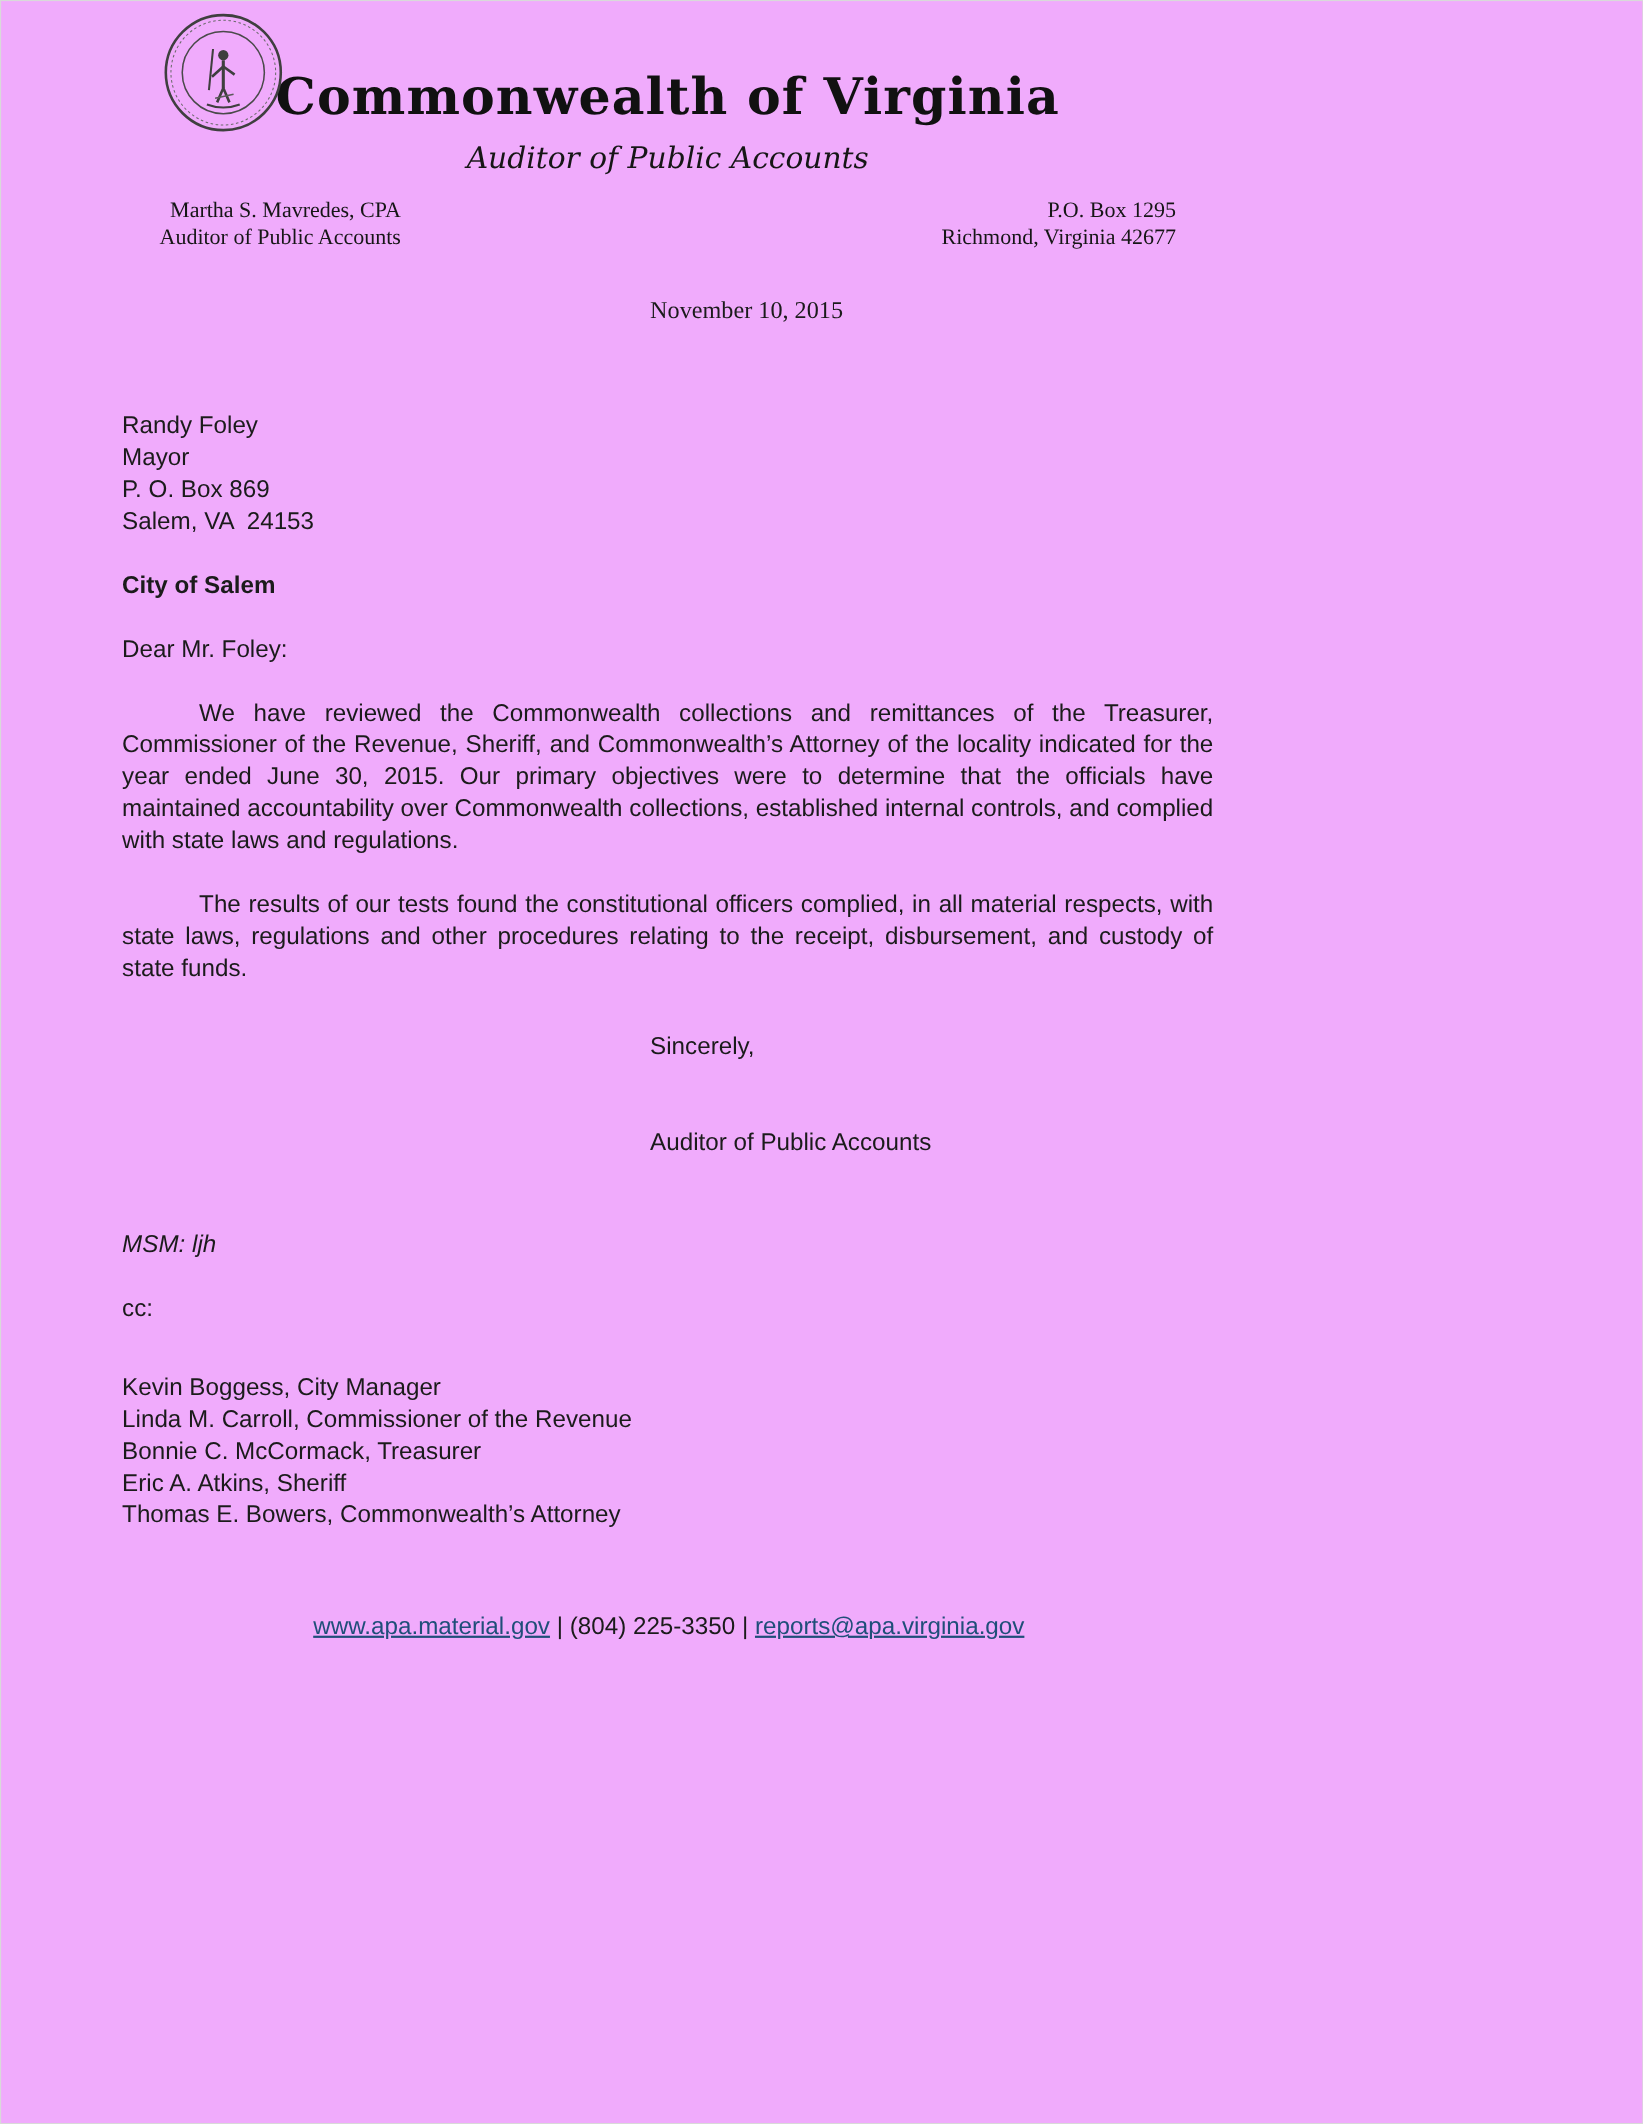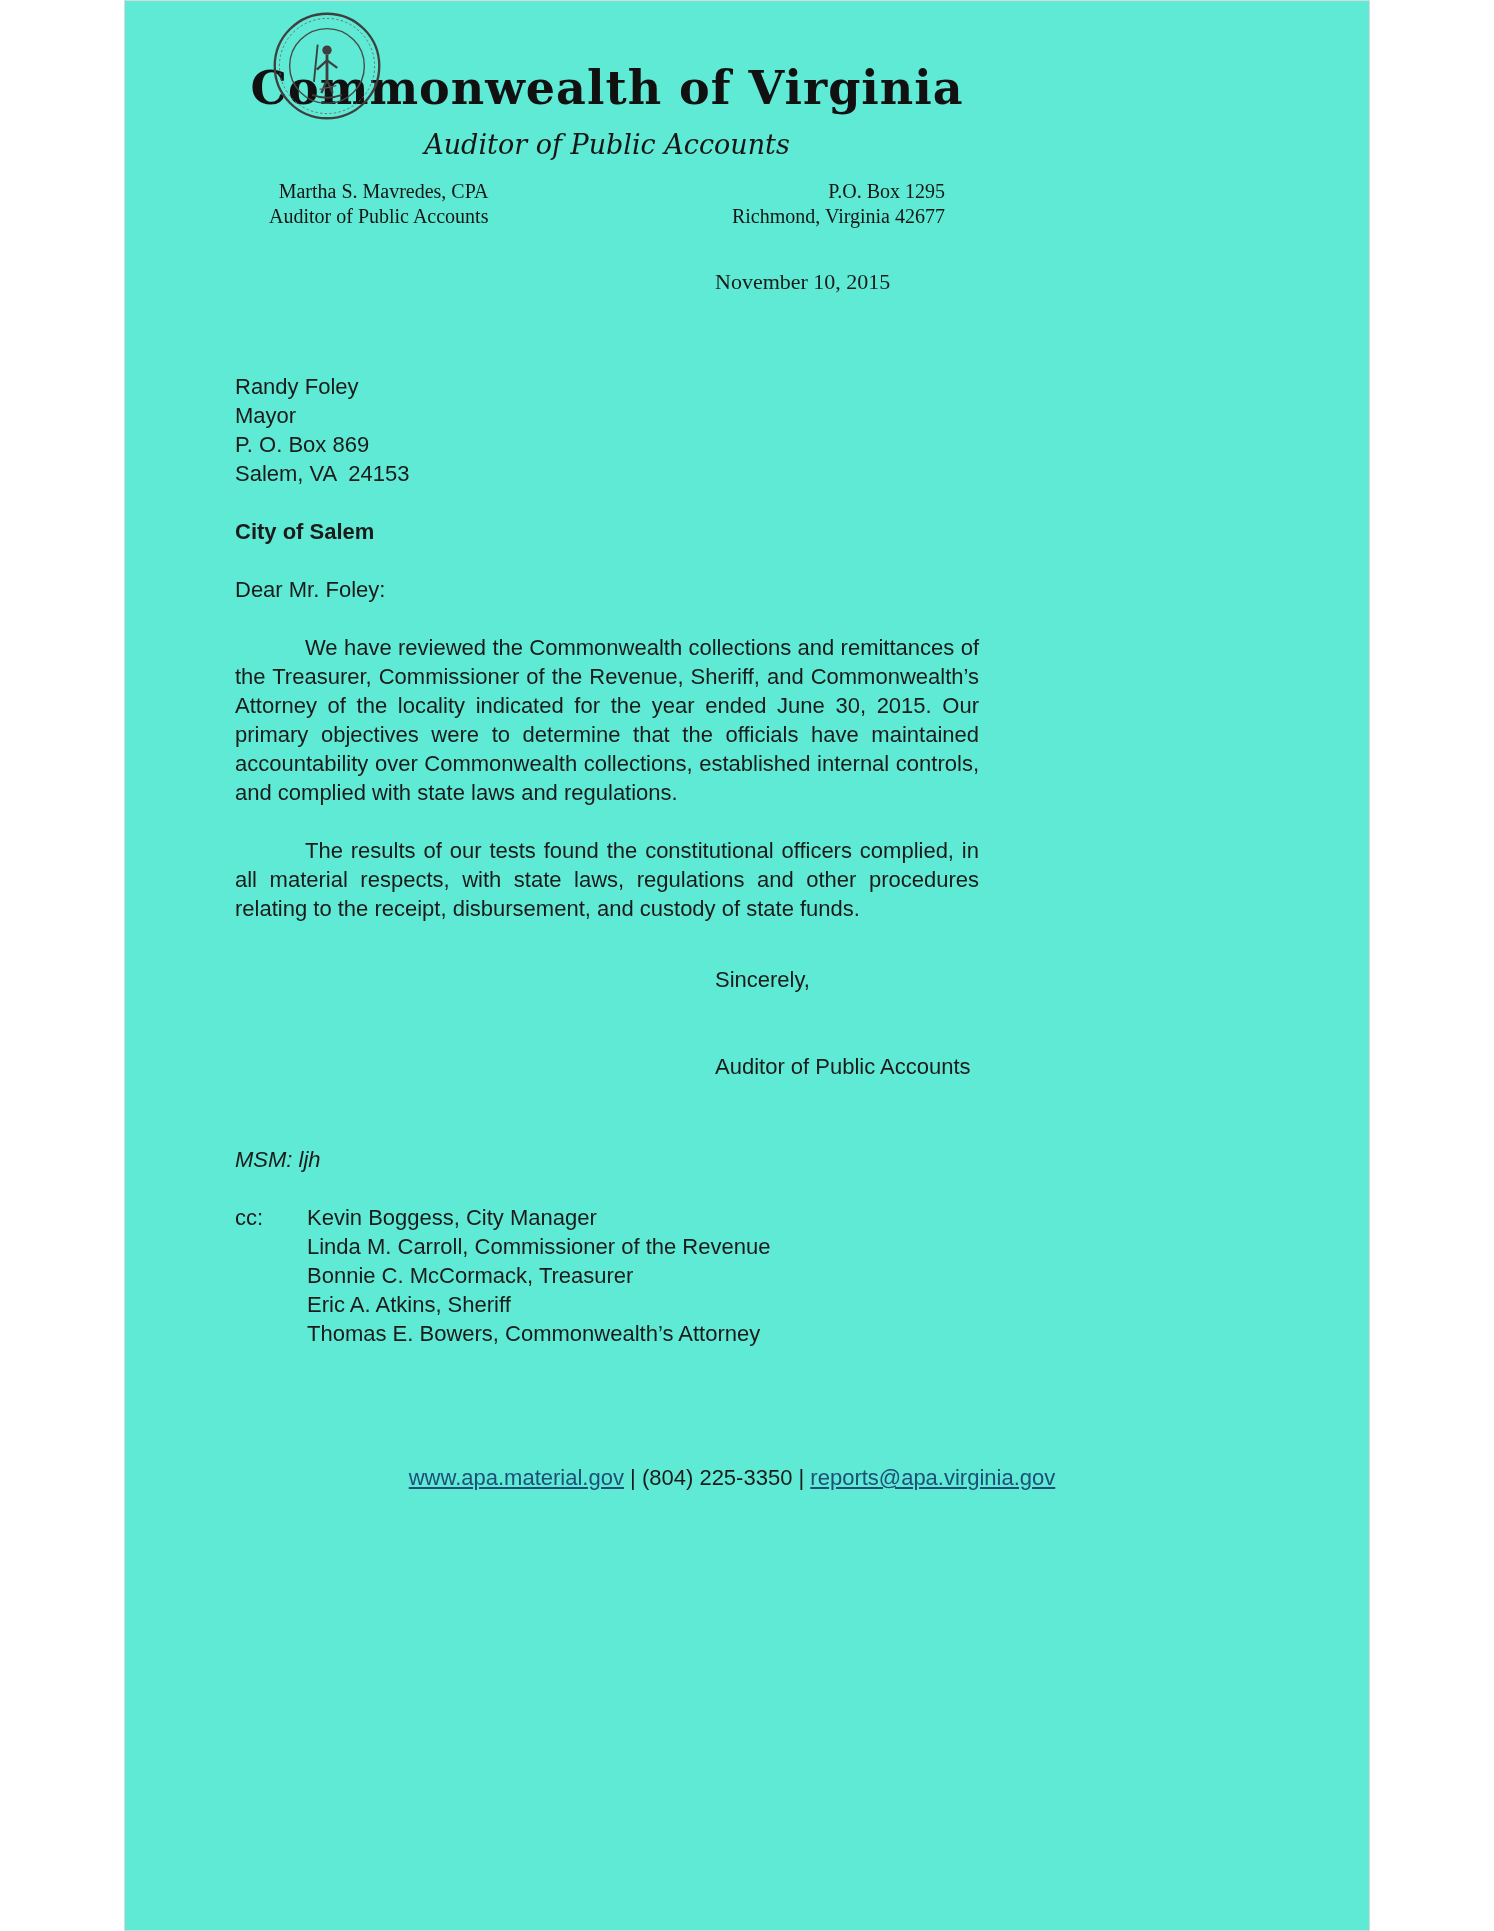--- a/index.html
+++ b/index.html
@@ -1,22 +1,22 @@
 <!DOCTYPE html>
 <html style="--link-color: #1f4e79;"><head>
 <meta charset="utf-8">
 <style>
   * { margin: 0; padding: 0; box-sizing: border-box; }
   html, body { background: #ffffff; }
   .page {
     position: relative;
-    width: 1246px;
+    width: 1494px;
     height: 1931px;
     margin: 0 auto;
-    background: #5eead4;
+    background: #f0abfc;
     border: 1px solid #d9d9d9;
     font-family: "Liberation Sans", sans-serif;
     font-size: 22px;
     line-height: 29px;
     color: #1b1b1b;
   }
   .inner { padding: 0 390px 0 110px; }
 
   
   .header { position: relative; padding-top: 62px; }
@@ -65,21 +65,21 @@
   .locality { margin-top: 29px; font-weight: bold; }
   .salutation { margin-top: 29px; }
   .para {
     margin-top: 29px;
     text-align: justify;
     text-indent: 70px;
   }
   .closing { margin-top: 42px; padding-left: 480px; }
   .signature-title { margin-top: 58px; padding-left: 480px; }
   .reference { margin-top: 64px; font-style: italic; }
-  .cc-block { margin-top: 29px; display: flex; }
+  .cc-block { margin-top: 29px; display: flex; flex-direction: column; }
   .cc-label { width: 72px; flex: 0 0 72px; }
   .cc-list div { white-space: pre-wrap; }
 
   
   .footer {
     position: absolute;
     top: 1462px;
     left: 110px;
     width: 994px;
     text-align: center;

